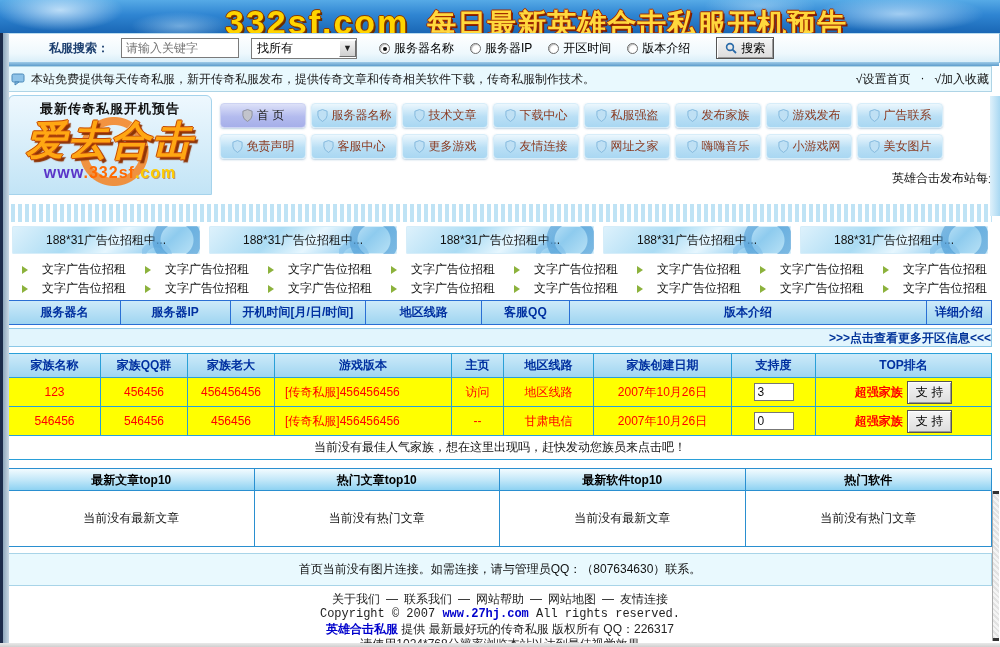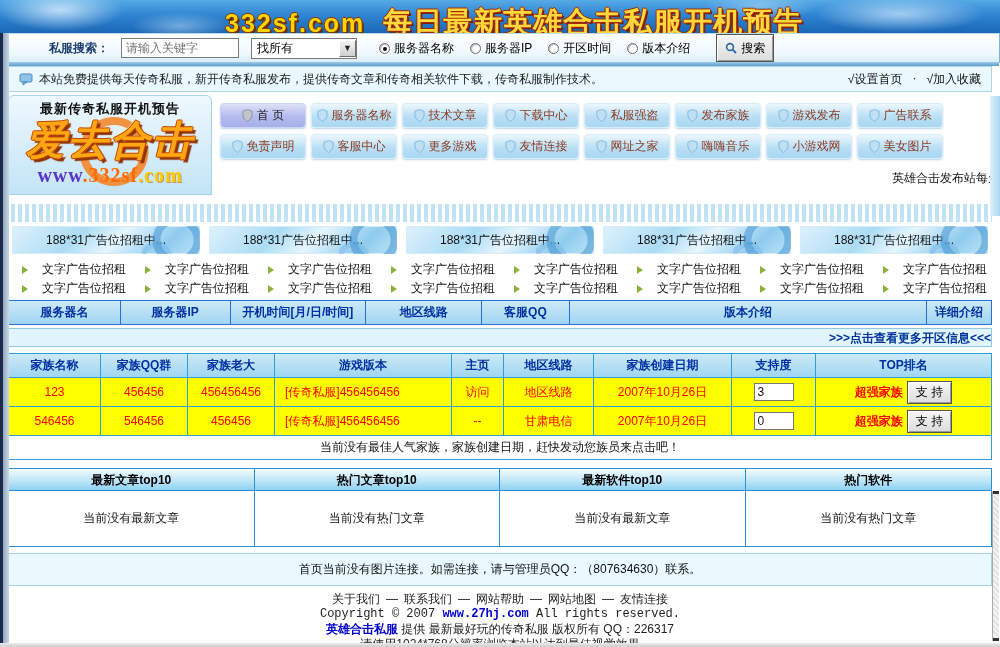--- a/index.html
+++ b/index.html
@@ -17,54 +17,54 @@
   .scrollbar::before { top:0; } .scrollbar::after { bottom:0; }
 
   
   .banner { position:relative; height:33px; background:linear-gradient(180deg,#56aae6 0%,#2f85d2 45%,#1a67b5 100%); overflow:hidden; }
   .banner::before { content:""; position:absolute; inset:0;
      background: radial-gradient(ellipse 90px 30px at 60px 10px, rgba(220,240,255,.8), transparent 70%),
                  radial-gradient(ellipse 120px 26px at 900px 14px, rgba(210,235,255,.7), transparent 70%),
                  radial-gradient(ellipse 70px 20px at 180px 26px, rgba(190,225,250,.5), transparent 70%),
                  radial-gradient(ellipse 80px 22px at 760px 6px, rgba(190,225,250,.5), transparent 70%); }
   .banner-inner { position:absolute; left:225px; top:3px; white-space:nowrap; }
-  .banner-site { font-size:25px; font-weight:bold; letter-spacing:2px; color:#ffd400;
+  .banner-site { font-size:34px; font-weight:bold; letter-spacing:2px; color:#ffd400;
      text-shadow:1px 0 #8a3a00,-1px 0 #8a3a00,0 1px #8a3a00,0 -1px #8a3a00,2px 2px #6a2c00; }
   .banner-title { font-size:29px; font-weight:bold; letter-spacing:1px; color:#ffd83d; margin-left:18px;
      text-shadow:1px 0 #a32b00,-1px 0 #a32b00,0 1px #a32b00,0 -1px #a32b00,2px 2px #7a1f00; }
 
   
   .searchbar { position:relative; height:30px; background:linear-gradient(#ffffff,#eef8fd 70%,#d9eef9); border:1px solid #7fb4d6; border-top:1px solid #b9dcef; display:flex; align-items:center; padding-left:48px; gap:12px; }
   .searchbar::after { content:""; position:absolute; left:0; right:0; bottom:-4px; height:4px; background:linear-gradient(#9fcbe8,#5e9dcc); }
   .search-label { color:#1b3e6e; font-weight:bold; }
   .search-input { width:118px; height:20px; border:1px solid #7a7a7a; padding:2px 4px; font-size:12px; color:#444; background:#fff; font-family:inherit; }
   .fake-select { width:106px; height:21px; border:1px solid #7a7a7a; background:#fff; display:flex; align-items:center; justify-content:space-between; padding-left:5px; }
   .fake-select .sel-arrow { width:17px; height:17px; background:linear-gradient(#f4f4f4,#cfcfcf); border:1px solid; border-color:#fff #6f6f6f #6f6f6f #fff; font-size:9px; line-height:15px; text-align:center; color:#222; }
   .radio-group { display:flex; align-items:center; gap:16px; margin-left:10px; }
   .radio-opt { display:flex; align-items:center; gap:4px; cursor:default; }
   .radio-circ { width:11px; height:11px; border-radius:50%; background:#fff; border:1px solid #6b6b6b; box-shadow:inset 1px 1px 1px #bbb; position:relative; }
   .radio-circ.checked::after { content:""; position:absolute; left:3px; top:3px; width:4px; height:4px; border-radius:50%; background:#111; }
   .btn3d { background:linear-gradient(#f6f6f6,#dcdcdc); border:1px solid #555; box-shadow:inset 1px 1px 0 #fff, inset -1px -1px 0 #9a9a9a; padding:2px 8px; font-size:12px; display:inline-flex; align-items:center; gap:4px; font-family:inherit; }
-  .search-btn { margin-left:14px; height:28px; }
-
-  
-  .noticebar { height:26px; margin:3px 8px 0 8px; background:#e9f9fe; border:1px solid #aed4e6; display:flex; align-items:center; padding:0 10px; }
+  .search-btn { margin-left:14px; height:22px; }
+
+  
+  .noticebar { height:26px; margin:3px 8px 0 8px; background:#e9f9fe; border:1px solid #aed4e6; display:flex; align-items:center; padding:0 2px; }
   .notice-text { margin-left:6px; color:#222; }
   .notice-right { margin-left:auto; display:flex; gap:10px; color:#111; }
   .notice-right span { cursor:pointer; }
 
   
   .mainarea { position:relative; height:100px; margin:3px 8px 0 8px; }
   .logo-panel { position:absolute; left:0; top:0; width:204px; height:100px; background:linear-gradient(#eef8fe,#c2e4f6); border:1px solid #a5d3ec; border-radius:6px 6px 0 0; overflow:hidden; text-align:center; }
   .logo-panel::before { content:""; position:absolute; left:30px; top:18px; width:150px; height:75px;
      background:radial-gradient(circle at 50% 50%, transparent 26px, rgba(245,130,32,.85) 27px, rgba(245,130,32,.85) 34px, transparent 35px); }
   .logo-tagline { position:relative; margin-top:4px; color:#111; font-weight:bold; font-size:13px; letter-spacing:1px; }
   .logo-name { position:relative; font-size:40px; font-weight:bold; line-height:44px; letter-spacing:2px; color:#ffa713; font-style:italic;
      text-shadow:1px 0 #c1490a,-1px 0 #c1490a,0 1px #c1490a,0 -1px #c1490a,3px 3px 1px #8d3406, -1px -1px 0 #ffe9a8; }
-  .logo-url { position:relative; font-size:20px; font-weight:bold; letter-spacing:1px; margin-top:2px;font-family:Liberation Serif, serif; }
+  .logo-url { position:relative; font-size:16px; font-weight:bold; letter-spacing:1px; margin-top:2px; }
   .logo-url .u1 { color:#5a35c8; } .logo-url .u2 { color:#ff6a00; } .logo-url .u3 { color:#ffcc00; text-shadow:1px 1px 0 #b97; }
 
   .nav-grid { position:absolute; left:212px; top:8px; width:728px; display:flex; flex-wrap:wrap; gap:6px 5px; }
   .nav-btn { width:86px; height:25px; border-radius:4px; background:linear-gradient(#ecf7fd,#b9dff5 55%,#a9d7f2); border:1px solid #d7edf9; box-shadow:0 1px 2px rgba(60,120,170,.35); display:flex; align-items:center; justify-content:center; gap:4px; color:#8a3b22; cursor:pointer; }
   .nav-btn.active { background:linear-gradient(#dde1f8,#b3bbee 55%,#a6afe9); border-color:#cdd3f2; color:#222; }
   .shield { width:11px; height:13px; flex:0 0 auto; }
 
   .marquee-wrap { position:absolute; left:212px; top:74px; width:772px; height:18px; overflow:hidden; }
   .marquee-text { position:absolute; right:-8px; top:1px; white-space:nowrap; color:#111; }
 
@@ -430,21 +430,21 @@
           <div class="fam-cell" style="width: 138px;">2007年10月26日</div>
           <div class="fam-cell" style="width: 84px;">
             <input class="support-input" type="text" value="0" style="">
           </div>
           <div class="fam-cell" style="width: 175px;">
             <span class="toprank">超强家族</span>
             <button class="btn3d">支 持</button>
           </div>
         </div>
       </div>
-    <div class="fam-empty">当前没有最佳人气家族，家族创建日期，赶快发动您族员来点击吧！</div>
+    <div class="fam-empty">当前没有最佳人气家族，想在这里出现吗，赶快发动您族员来点击吧！</div>
   </div>
 
   <div class="bottom-lists">
       <div class="blist">
         <div class="blist-head">最新文章top10</div>
         <div class="blist-body">当前没有最新文章</div>
       </div>
       <div class="blist">
         <div class="blist-head">热门文章top10</div>
         <div class="blist-body">当前没有热门文章</div>

